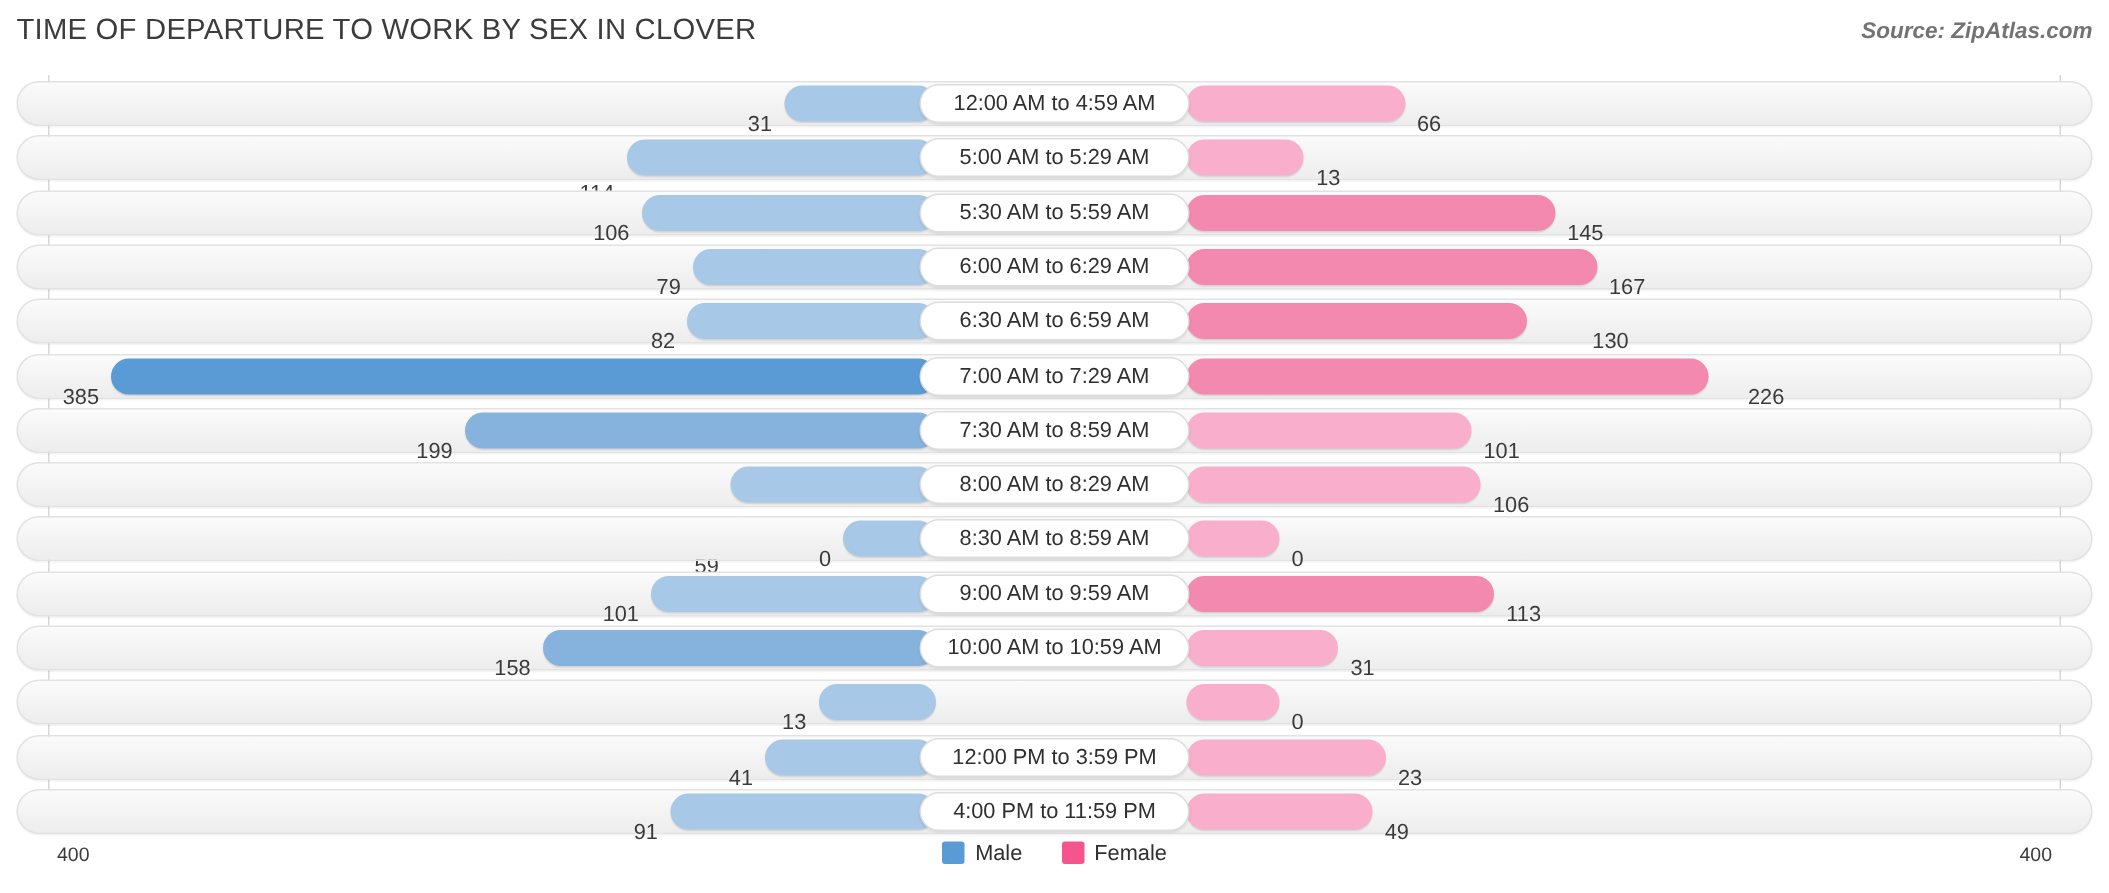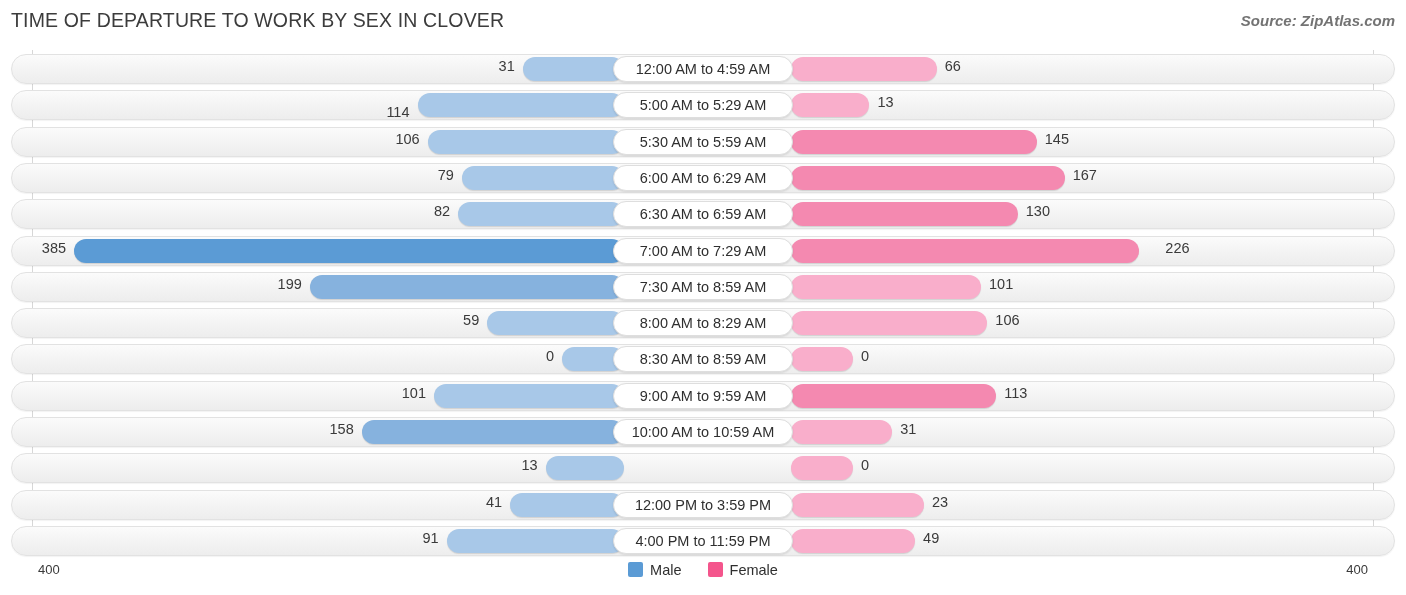--- a/index.html
+++ b/index.html
@@ -91,21 +91,21 @@
   }
   .bar-male {
     right: 771px; 
   }
   .bar-female {
     left: 780px;
   }
 
   .value {
     position: absolute;
-    top: 2px;
+    top: 19px;
     font-size: 14.5px;
     color: #3a3a3a;
     white-space: nowrap;
     line-height: 20px;
   }
   .value-male   { text-align: right; }
   .value-female { text-align: left; }
 
   .cat-label {
     position: absolute;
@@ -213,21 +213,21 @@
           <div class="bar bar-female" style="width: 273.673px; background: rgb(244, 137, 176);"></div>
           <div class="value value-male" style="left: 384.868px; width: 58px;">79</div>
           <div class="value value-female" style="left: 1061.67px; width: 60px;">167</div>
           <div class="cat-label">6:00 AM to 6:29 AM</div>
         </div>
         <div class="row" style="top: 149.2px;">
           <div class="track"></div>
           <div class="bar bar-male" style="width: 165.935px; background: rgb(168, 200, 232);"></div>
           <div class="bar bar-female" style="width: 226.775px; background: rgb(244, 137, 176);"></div>
           <div class="value value-male" style="left: 381.065px; width: 58px;">82</div>
-          <div class="value value-female" style="left: 1014.77px; width: 60px;">130</div>
+          <div class="value value-female" style="left: 1014.77px; width: 60px; text-align: right;">130</div>
           <div class="cat-label">6:30 AM to 6:59 AM</div>
         </div>
         <div class="row" style="top: 185.5px;">
           <div class="track"></div>
           <div class="bar bar-male" style="width: 549.987px; background: rgb(91, 155, 213);"></div>
           <div class="bar bar-female" style="width: 348.455px; background: rgb(244, 137, 176);"></div>
           <div class="value value-male" style="left: -2.9875px; width: 58px;">385</div>
           <div class="value value-female" style="left: 1136.45px; width: 60px; text-align: center;">226</div>
           <div class="cat-label">7:00 AM to 7:29 AM</div>
         </div>
@@ -236,21 +236,21 @@
           <div class="bar bar-male" style="width: 314.232px; background: rgb(134, 178, 222);"></div>
           <div class="bar bar-female" style="width: 190.018px; background: rgb(249, 174, 203);"></div>
           <div class="value value-male" style="left: 232.768px; width: 58px;">199</div>
           <div class="value value-female" style="left: 978.018px; width: 60px;">101</div>
           <div class="cat-label">7:30 AM to 8:59 AM</div>
         </div>
         <div class="row" style="top: 258.1px;">
           <div class="track"></div>
           <div class="bar bar-male" style="width: 136.782px; background: rgb(168, 200, 232);"></div>
           <div class="bar bar-female" style="width: 196.355px; background: rgb(249, 174, 203);"></div>
-          <div class="value value-male" style="left: 410.217px; width: 58px;">59</div>
+          <div class="value value-male" style="left: 410.217px; width: 58px; margin-top: 41px;">59</div>
           <div class="value value-female" style="left: 984.355px; width: 60px;">106</div>
           <div class="cat-label">8:00 AM to 8:29 AM</div>
         </div>
         <div class="row" style="top: 294.4px;">
           <div class="track"></div>
           <div class="bar bar-male" style="width: 62px; background: rgb(168, 200, 232);"></div>
           <div class="bar bar-female" style="width: 62px; background: rgb(249, 174, 203);"></div>
           <div class="value value-male" style="left: 485px; width: 58px;">0</div>
           <div class="value value-female" style="left: 850px; width: 60px;">0</div>
           <div class="cat-label">8:30 AM to 8:59 AM</div>

